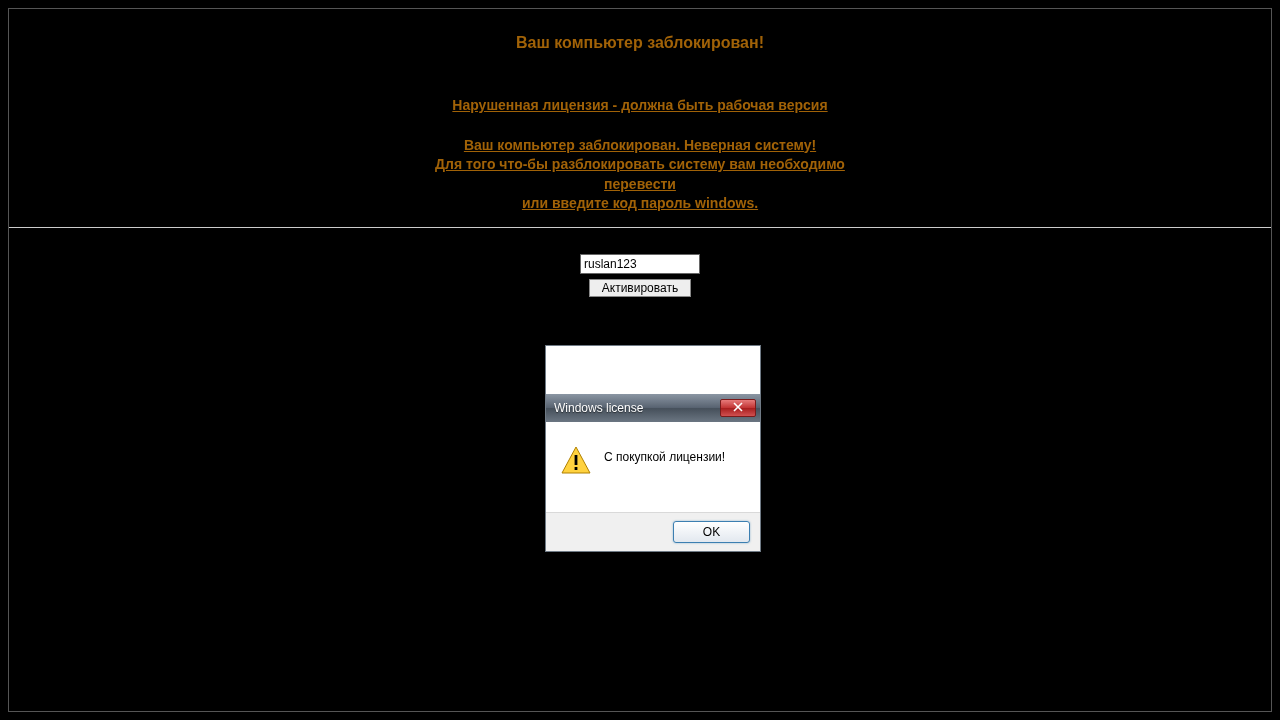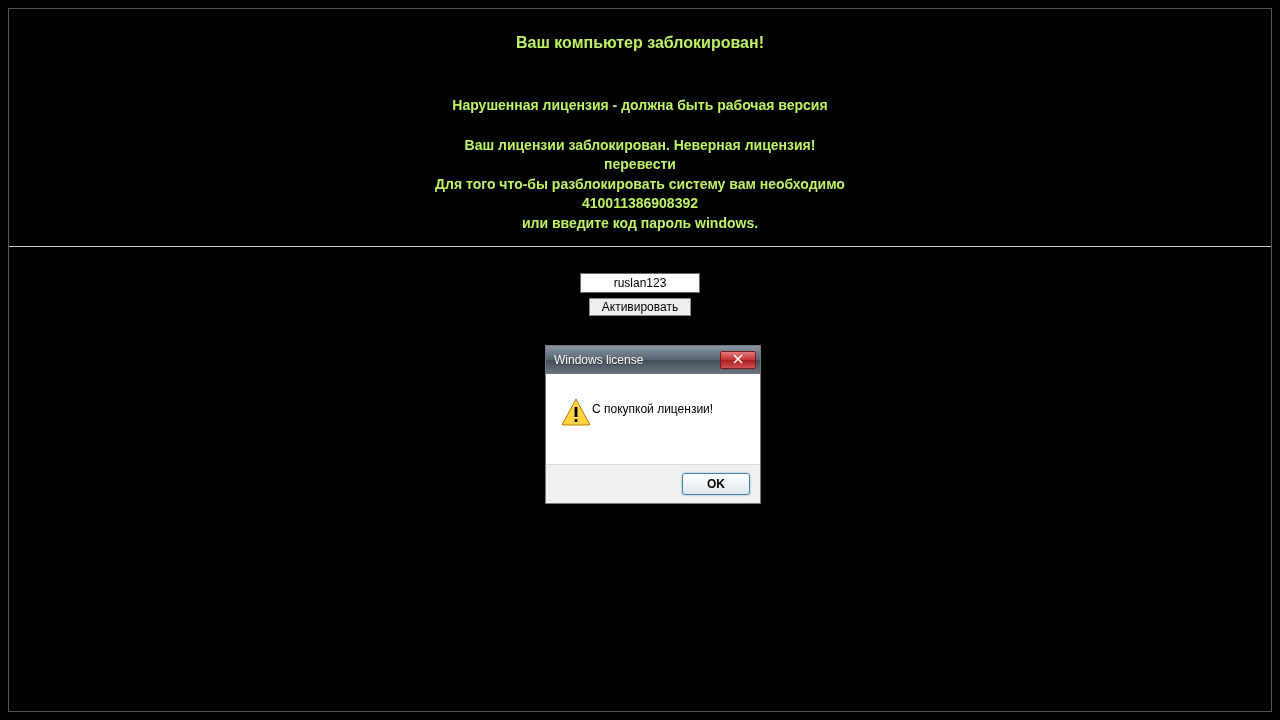--- a/index.html
+++ b/index.html
@@ -13,31 +13,31 @@
   }
   .frame {
     position: absolute;
     top: 8px; left: 8px; right: 8px; bottom: 8px;
     border: 1px solid #555;
   }
 
   .redblock {
     width: 100%;
     text-align: center;
-    color: #bef264;
+    color: #a16207;
     font-weight: bold;
     padding-top: 24px;
     font-size: 14px;
     line-height: 1.25;
   }
   .redblock .title {
     font-size: 16px;
     margin-bottom: 44px;
   }
-  .redblock .line { margin: 2px 0; }
+  .redblock .line { margin: 2px 0; text-decoration: underline; }
   .redblock .gap { height: 18px; }
 
   hr.sep {
     border: none;
     border-top: 1px solid #ccc;
     margin: 14px 0 0 0;
   }
 
   .inputwrap {
     width: 100%;
@@ -46,21 +46,20 @@
   }
   .inputwrap input[type=text] {
     width: 120px;
     height: 20px;
     font-size: 12px;
     padding: 1px 3px;
     border: 1px solid #666;
     background: #fff;
     display: inline-block;
     vertical-align: middle;
-    text-align: center;
   }
   .inputwrap .activate-row { margin-top: 4px; }
   .inputwrap button.activate {
     font-size: 12px;
     padding: 1px 12px;
     background: #eee;
     border: 1px solid #888;
     cursor: pointer;
   }
 
@@ -80,73 +79,73 @@
   }
   .dlg-title {
     height: 28px;
     background: linear-gradient(to bottom, #8b96a3 0%, #596472 48%, #46505b 52%, #6b7682 100%);
     display: flex;
     align-items: center;
     padding: 0 4px 0 8px;
     color: #fff;
     font-size: 12px;
     position: relative;
+    margin-top: 48px;
   }
   .dlg-title .ttl { flex: 1; text-shadow: 0 1px 1px rgba(0,0,0,.5); }
   .dlg-close {
     width: 36px; height: 18px;
     background: linear-gradient(to bottom, #e77a7a 0%, #c23535 48%, #a81e1e 52%, #d05050 100%);
     border: 1px solid #7a1a1a;
     border-radius: 2px;
     display: flex; align-items: center; justify-content: center;
     cursor: pointer;
   }
   .dlg-close svg { width: 10px; height: 10px; }
 
   .dlg-body {
     background: #fff;
     min-height: 90px;
     padding: 22px 14px 12px 14px;
     display: flex;
     align-items: flex-start;
+    gap: 12px;
   }
   .warn-icon { width: 32px; height: 32px; flex: 0 0 32px; }
   .dlg-msg { font-size: 12px; color: #000; padding-top: 6px; }
 
   .dlg-btnrow {
     background: #f0f0f0;
     border-top: 1px solid #d9d9d9;
     padding: 8px 10px;
     text-align: right;
   }
   .dlg-btnrow button {
-    width: 68px;
+    width: 77px;
     height: 22px;
     font-size: 12px;
     background: linear-gradient(to bottom, #ffffff, #e2e8ef);
     border: 1px solid #3c7fb1;
     border-radius: 3px;
     cursor: pointer;
     box-shadow: 0 0 2px rgba(60,127,177,.6);
-    font-weight: bold;
   }
 </style>
 </head>
 <body>
 
 <div class="frame">
 
   <div class="redblock">
     <div class="title">Ваш компьютер заблокирован!</div>
     <div class="line">Нарушенная лицензия - должна быть рабочая версия</div>
     <div class="gap"></div>
-    <div class="line">Ваш лицензии заблокирован. Неверная лицензия!</div>
+    <div class="line">Ваш компьютер заблокирован. Неверная систему!</div>
+    <div class="line">Для того что-бы разблокировать систему вам необходимо</div>
     <div class="line">перевести</div>
-    <div class="line">Для того что-бы разблокировать систему вам необходимо</div>
-    <div class="line">410011386908392</div>
     <div class="line">или введите код пароль windows.</div>
   </div>
 
   <hr class="sep">
 
   <div class="inputwrap">
     <div>
       <input type="text" value="ruslan123" style="">
     </div>
     <div class="activate-row">

